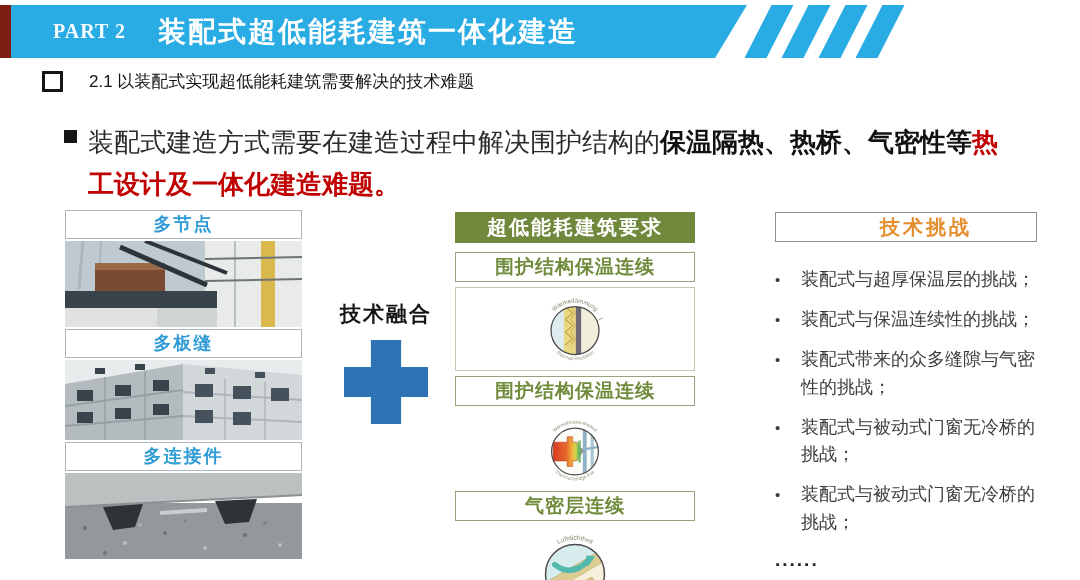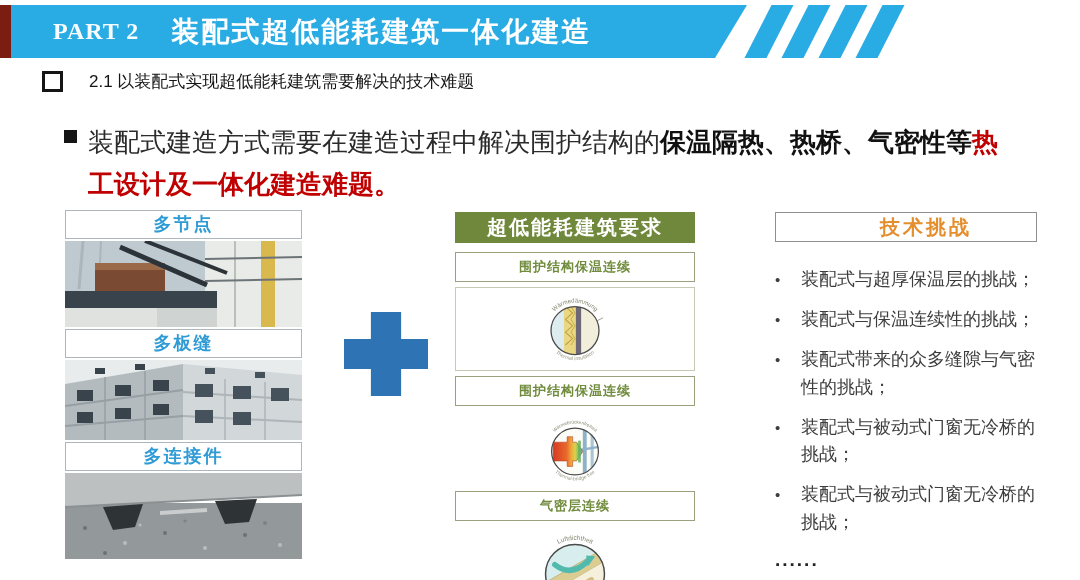--- a/index.html
+++ b/index.html
@@ -8,21 +8,21 @@
     --orange-text:#e58e2d; --red-text:#c00000; --plus-blue:#2e74b5;
   }
   html,body{margin:0;padding:0;background:#fff;}
   .slide{position:relative;width:1080px;height:580px;overflow:hidden;background:#fff;
     font-family:"Liberation Sans","DejaVu Sans",sans-serif;color:#222;}
   
   .maroon{position:absolute;left:0;top:5px;width:11px;height:53px;background:var(--maroon-strip);}
   .topbar{position:absolute;left:11px;top:5px;width:736px;height:53px;background:var(--top-bar);
     clip-path:polygon(0 0,100% 0,calc(100% - 32px) 100%,0 100%);display:flex;align-items:center;}
   .part{margin-left:42px;font-family:"Liberation Serif","DejaVu Serif",serif;font-weight:bold;
-    font-size:24px;color:#f6fcff;letter-spacing:1px;}
+    font-size:20px;color:#f6fcff;letter-spacing:1px;}
   .bartitle{margin-left:32px;font-weight:bold;font-size:28px;color:#fff;letter-spacing:2px;}
   .stripes{position:absolute;left:758px;top:5px;height:53px;display:flex;}
   .stripes i{display:block;width:22px;height:53px;margin-right:15px;background:var(--top-bar);
     transform:skewX(-27deg);}
   
   .sechead{position:absolute;left:42px;top:70px;display:flex;align-items:center;gap:26px;
     font-weight:normal;font-size:17px;color:#151515;white-space:nowrap;}
   .sq{width:15px;height:15px;border:3px solid #151515;flex:none;}
   .intro{position:absolute;left:64px;top:121px;display:flex;gap:11px;}
   .sqf{width:13px;height:13px;background:#151515;flex:none;margin-top:9px;}
@@ -39,21 +39,21 @@
   .photo{display:block;margin-bottom:2px;}
   
   .fusion{position:absolute;left:325px;top:300px;width:122px;text-align:center;}
   .fusion .ftxt{font-weight:bold;font-size:21px;color:#151515;letter-spacing:2px;}
   .cross{width:84px;height:84px;margin:12px auto 0;background:var(--plus-blue);
     clip-path:polygon(32% 0,68% 0,68% 32%,100% 32%,100% 68%,68% 68%,68% 100%,32% 100%,32% 68%,0 68%,0 32%,32% 32%);}
   
   .col2{position:absolute;left:455px;top:212px;width:240px;}
   .col2 .colhead{background:var(--green-bg);margin-bottom:9px;}
   .gbox{height:28px;line-height:28px;border:1px solid #9aa17e;color:var(--green-text);
-    font-weight:bold;font-size:13px;letter-spacing:1px;text-align:center;background:#fff;margin-bottom:5px;}
+    font-weight:bold;font-size:19px;letter-spacing:1px;text-align:center;background:#fff;margin-bottom:5px;}
   .dframe{border:1px solid #c6c9b4;height:82px;display:flex;align-items:center;justify-content:center;
     margin-bottom:5px;background:#fff;}
   .dplain{display:flex;justify-content:center;margin-bottom:2px;}
   
   .col3{position:absolute;left:775px;top:212px;width:262px;}
   .chead{height:28px;line-height:28px;border:1px solid #8f8f8f;text-align:center;
     color:var(--orange-text);font-weight:bold;font-size:20px;letter-spacing:3px;margin-bottom:24px;background:#fff;padding-left:40px;}
   .col3 ul{list-style:none;margin:0;padding:0;}
   .col3 li{display:flex;margin-bottom:12px;font-size:18px;color:#3d3d3d;line-height:1.55;}
   .dot{width:26px;flex:none;font-size:15px;padding-top:2px;}
@@ -154,20 +154,21 @@
         <circle cx="75" cy="52" r="1.6" fill="#b9bdbf"></circle>
       <polygon points="0,0 237,0 237,22 0,34" fill="#bcc0c1"></polygon>
       <line x1="0" y1="34" x2="237" y2="22" stroke="#8b9092" stroke-width="2"></line>
       <polygon points="38,34 78,31 70,54 48,57" fill="#2e3336"></polygon>
       <polygon points="150,28 192,26 184,49 160,51" fill="#2e3336"></polygon>
       <line x1="95" y1="40" x2="142" y2="37" stroke="#c9cdcd" stroke-width="4"></line>
     </svg>
   </div>
 
   <div class="fusion">
+    <div class="ftxt">技术融合</div>
     <div class="cross"></div>
   </div>
 
   <div class="col2">
     <div class="colhead">超低能耗建筑要求</div>
 
     <div class="gbox">围护结构保温连续</div>
     <div class="dframe">
       <svg width="84" height="80" viewBox="0 0 100 100">
         <defs>

